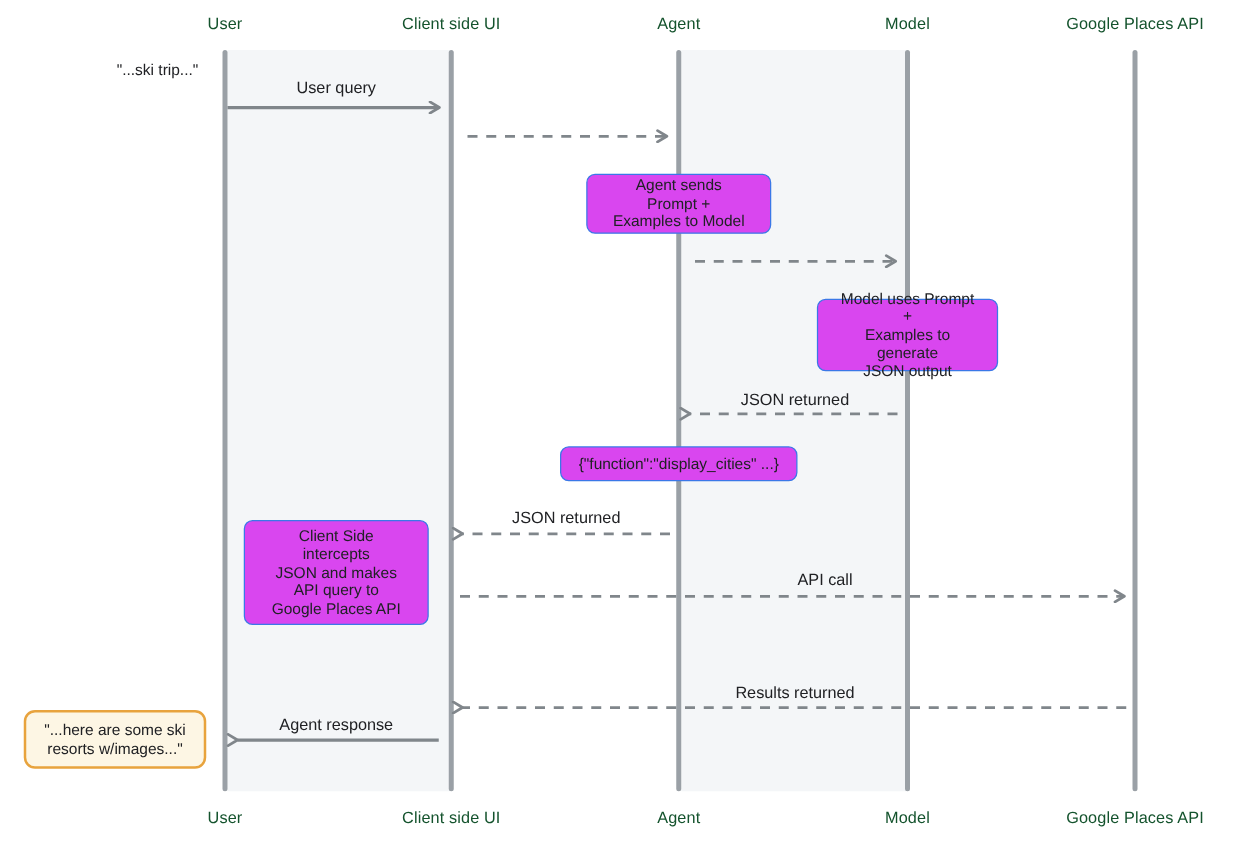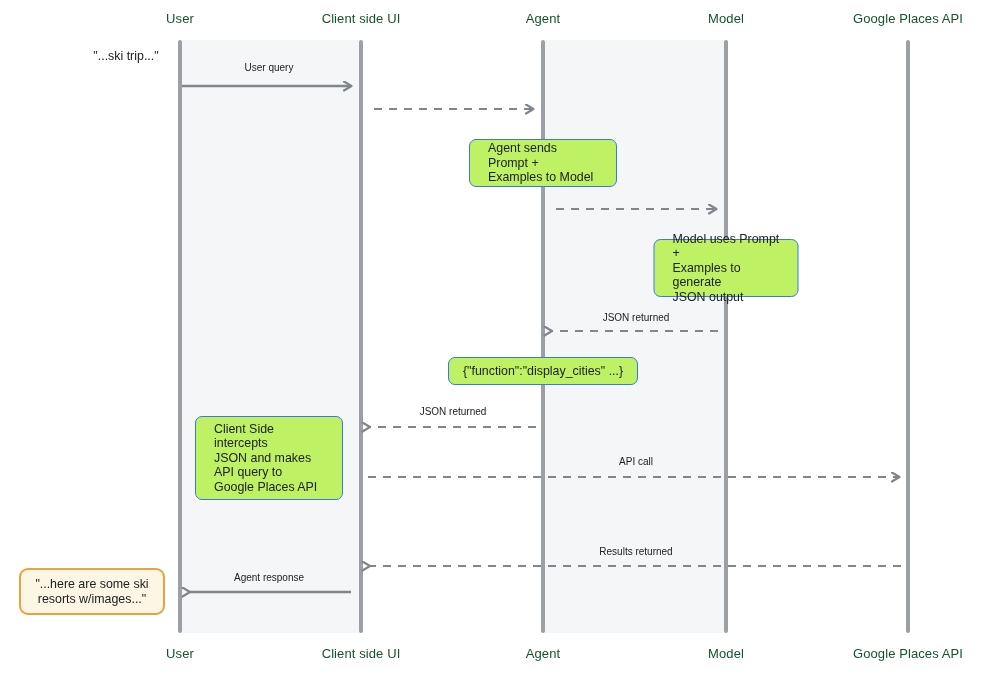--- a/index.html
+++ b/index.html
@@ -14,28 +14,28 @@
 
   .lifeline{position:absolute;width:4px;background:#9aa0a6;border-radius:2px;}
 
   .lane-label{
     position:absolute;font-size:13px;color:#14532d;
     text-align:center;white-space:nowrap;transform:translateX(-50%);
     letter-spacing:.1px;
   }
 
   .msg-label{
-    position:absolute;font-size:10px;color:#202124;
+    position:absolute;font-size:13px;color:#202124;
     white-space:nowrap;transform:translateX(-50%);text-align:center;
   }
 
   .note{
     position:absolute;box-sizing:border-box;
-    background:#bef264;border:1.6px solid #3b78e7;border-radius:7px;
-    font-size:12.4px;line-height:14.6px;color:#202124;text-align:left;
+    background:#d946ef;border:1.6px solid #3b78e7;border-radius:7px;
+    font-size:12.4px;line-height:14.6px;color:#202124;text-align:center;
     display:flex;align-items:center;justify-content:center;
     padding:5px 18px;transform:translateX(-50%);
   }
   .note.code{font-size:12.4px;white-space:nowrap;}
 
   .bubble{
     position:absolute;box-sizing:border-box;
     background:#fdf6e4;border:2px solid #e8a33d;border-radius:9px;
     font-size:12.4px;line-height:15px;color:#202124;text-align:center;
     display:flex;align-items:center;justify-content:center;padding:6px 8px;
@@ -95,21 +95,21 @@
     <line x1="368" y1="477" x2="899" y2="477" stroke="#80868b" stroke-width="2.2" stroke-dasharray="8,7" marker-end="url(#ah)"></line>
 
     <line x1="901" y1="566" x2="370" y2="566" stroke="#80868b" stroke-width="2.2" stroke-dasharray="8,7" marker-end="url(#ahl)"></line>
 
     <line x1="351" y1="592" x2="190" y2="592" stroke="#80868b" stroke-width="2.6" marker-end="url(#ahl)"></line>
   </svg>
 
   <div class="msg-label" style="left:269px;top:62px;">User query</div>
   <div class="msg-label" style="left:636px;top:312px;">JSON returned</div>
   <div class="msg-label" style="left:453px;top:406px;">JSON returned</div>
-  <div class="msg-label" style="left:636px;top:456px;">API call</div>
+  <div class="msg-label" style="left:660px;top:456px;">API call</div>
   <div class="msg-label" style="left:636px;top:546px;">Results returned</div>
   <div class="msg-label" style="left:269px;top:572px;">Agent response</div>
 
   <div class="note" style="left:543px;top:139px;width:148px;height:48px;">
     <span>
       <span>Agent sends Prompt +</span><br>
       <span>Examples to Model</span>
     </span>
   </div>
 

